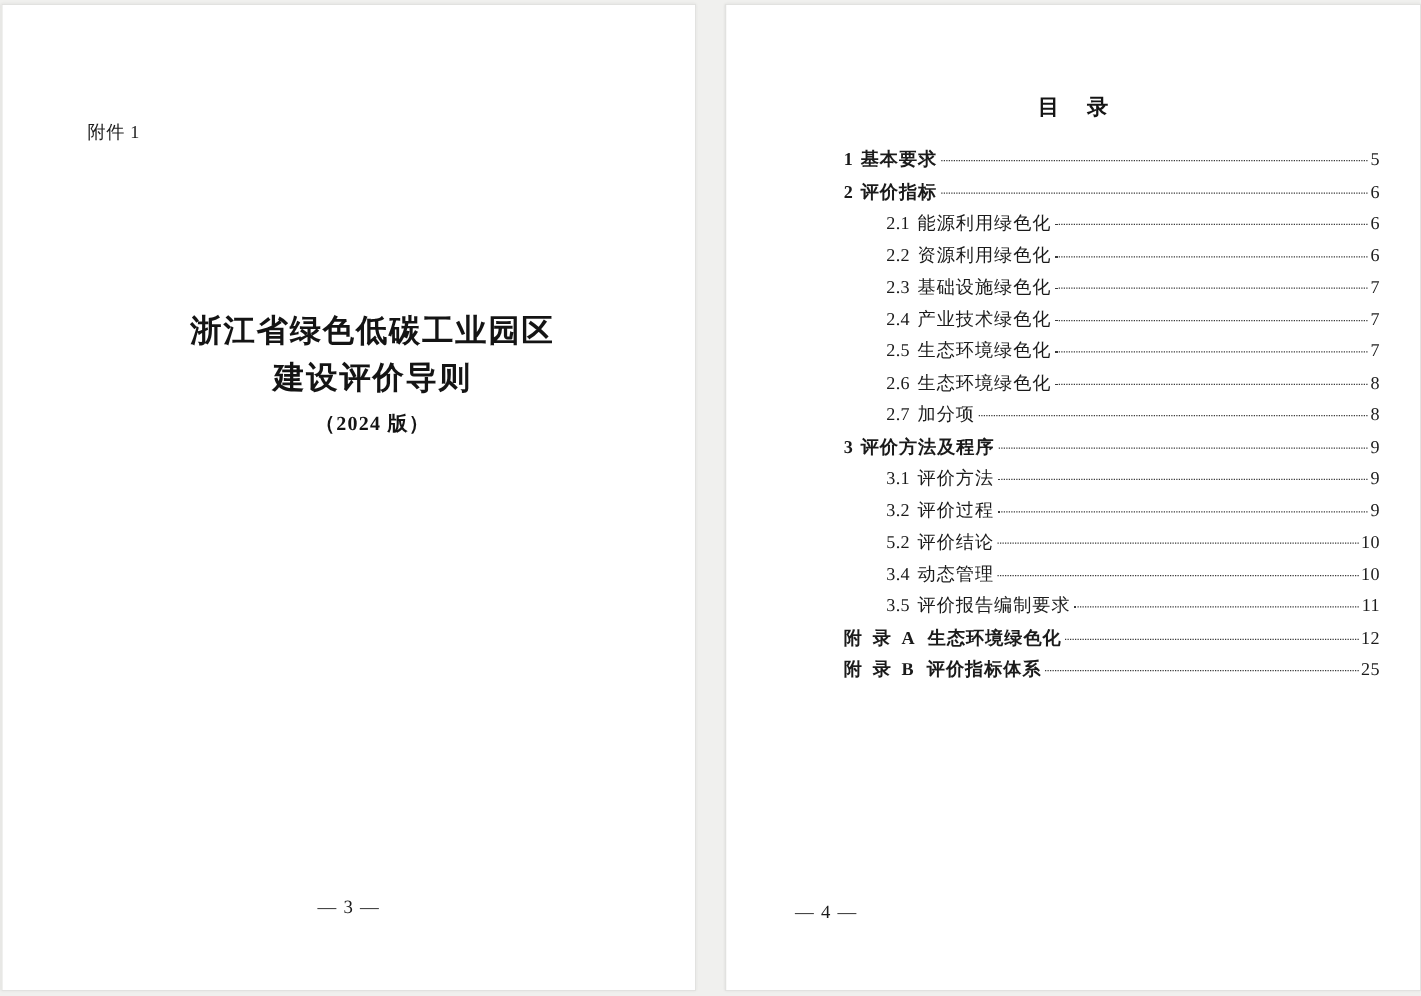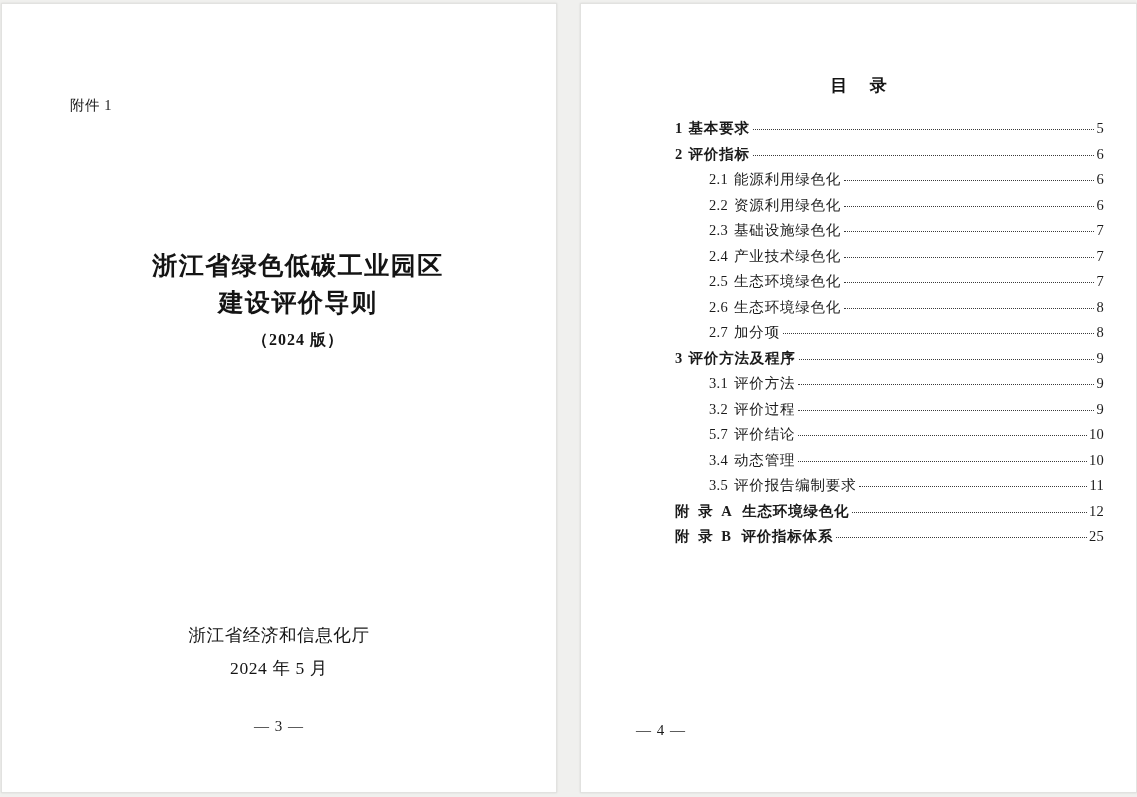--- a/index.html
+++ b/index.html
@@ -159,24 +159,20 @@
 
   <div class="page page-left">
     <div class="attach-label">附件 1</div>
 
     <div class="cover-title">
       <div class="line">浙江省绿色低碳工业园区</div>
       <div class="line">建设评价导则</div>
       <div class="line ver">（2024 版）</div>
     </div>
 
-    <div class="cover-footer">
-      <div class="org">浙江省经济和信息化厅</div>
-      <div class="date">2024 年 5 月</div>
-    </div>
 
     <div class="page-number pn-left">— 3 —</div>
   </div>
 
   <div class="page page-right">
     <div class="toc-title">目 录</div>
 
     <div class="toc-list" id="toc-list">
         <div class="toc-row lvl1">
           <span class="toc-num" style="font-weight: bold;">1</span>
@@ -244,21 +240,21 @@
           <span class="toc-dots"></span>
           <span class="toc-page">9</span>
         </div>
         <div class="toc-row lvl2">
           <span class="toc-num">3.2</span>
           <span class="toc-text">评价过程</span>
           <span class="toc-dots"></span>
           <span class="toc-page">9</span>
         </div>
         <div class="toc-row lvl2">
-          <span class="toc-num">5.7</span>
+          <span class="toc-num">5.2</span>
           <span class="toc-text">评价结论</span>
           <span class="toc-dots"></span>
           <span class="toc-page">10</span>
         </div>
         <div class="toc-row lvl2">
           <span class="toc-num">3.4</span>
           <span class="toc-text">动态管理</span>
           <span class="toc-dots"></span>
           <span class="toc-page">10</span>
         </div>

